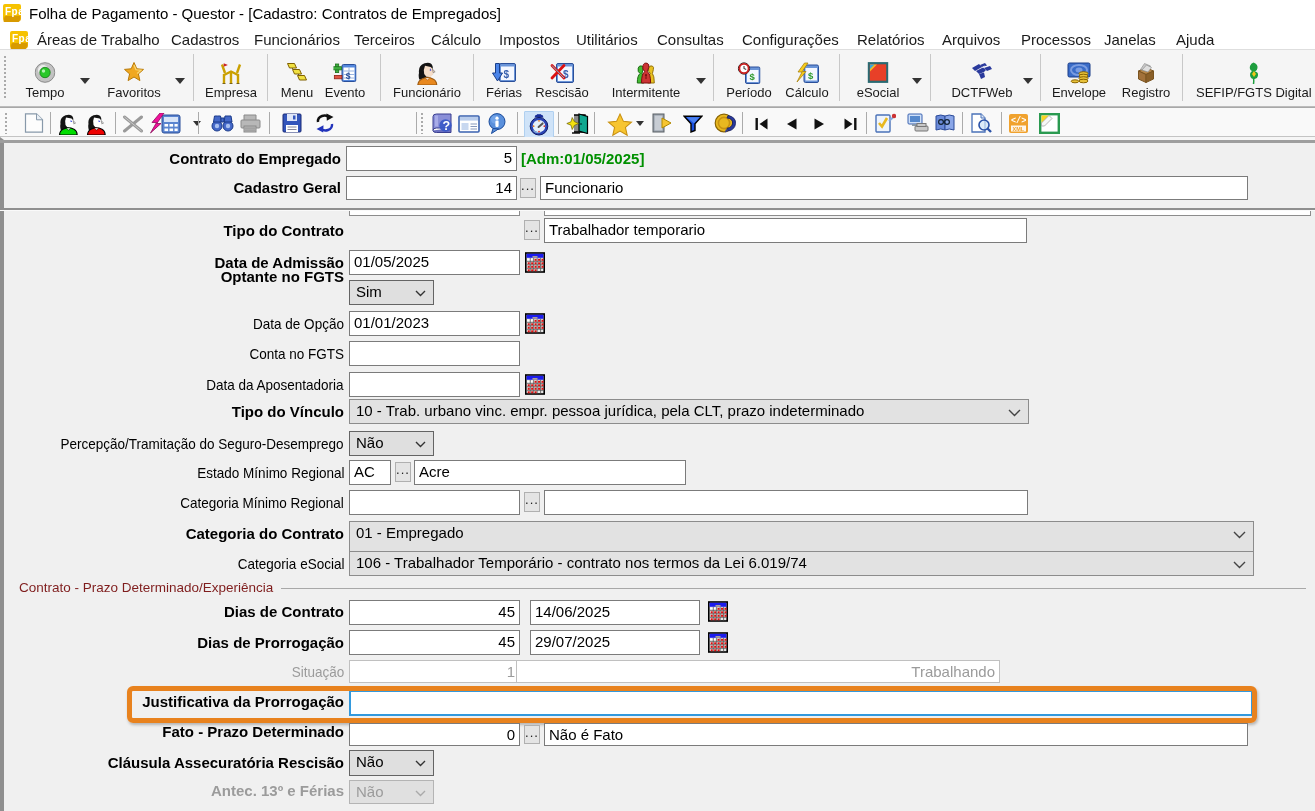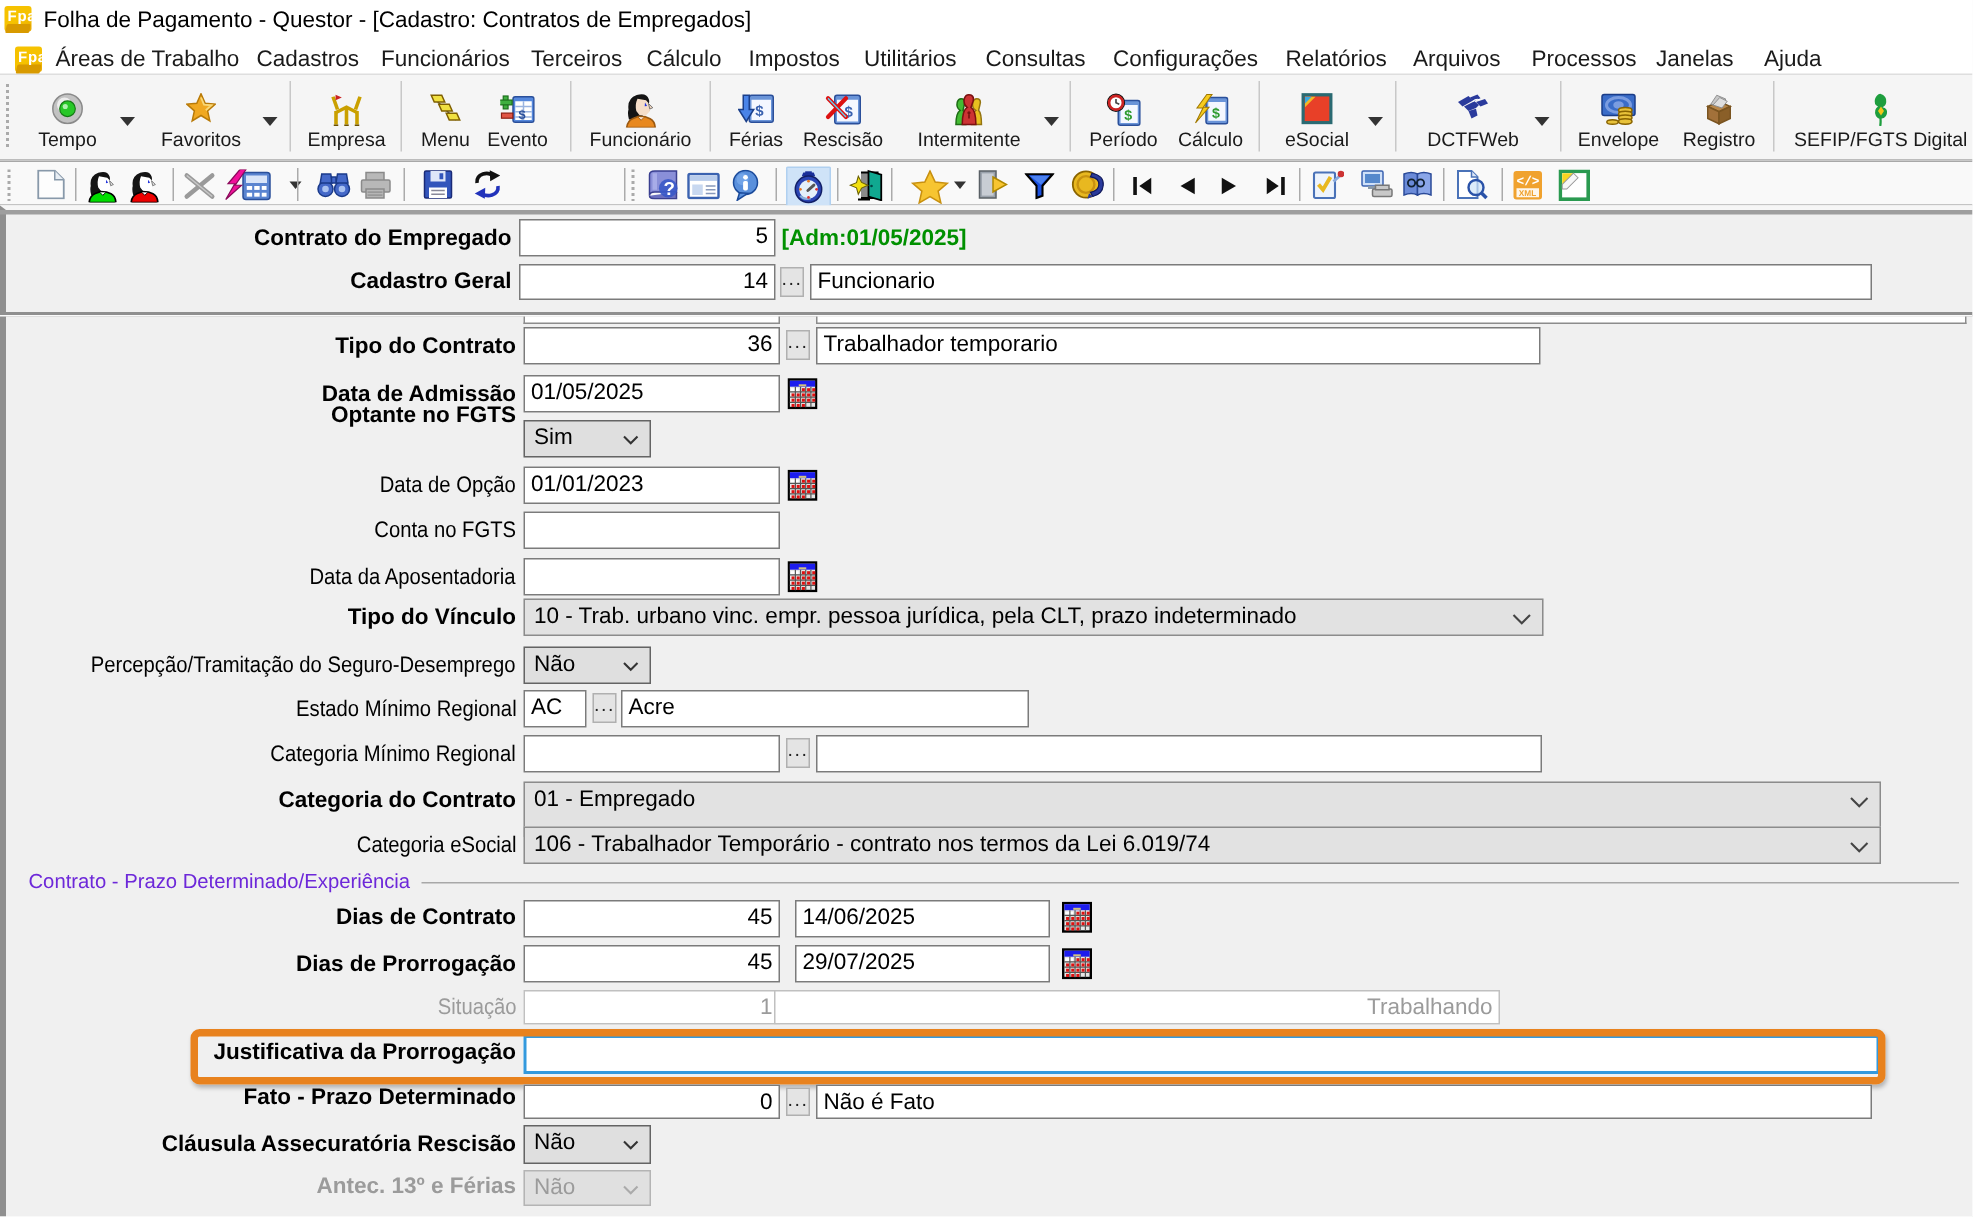--- a/index.html
+++ b/index.html
@@ -60,21 +60,21 @@
 .btn3 { position:absolute; background:#e4e4e4; border:1px solid #b0b0b0;
   font-size:13px; color:#222; text-align:center; line-height:14px; letter-spacing:1px;}
 .cmb { position:absolute; background:#dfdfdf; border:1px solid #646464;
   font-size:15px; color:#000; line-height:22px; padding:0 6px; white-space:nowrap; overflow:hidden;}
 .cmb svg, .cmb2 svg { position:absolute; right:7px; top:9px; }
 .cmb2 { position:absolute; background:#e2e2e2; border:1px solid #8c8c8c;
   font-size:15px; color:#000; line-height:22px; padding:0 6px; white-space:nowrap; overflow:hidden;}
 .cmbdis { background:#e0e0e0; border-color:#b4b4b4; color:#9b9b9b; }
 .grn { position:absolute; font-size:15px; font-weight:bold; color:#009000; }
 #grpline { position:absolute; left:281px; top:588px; width:1025px; height:1px; background:#a8a8a8; }
-#grplbl { position:absolute; left:19px; top:580px; font-size:13.5px; color:#6d28d9; }
+#grplbl { position:absolute; left:19px; top:580px; font-size:13.5px; color:#7f1d1d; }
 #hl { position:absolute; left:127px; top:686px; width:1130px; height:37px;
   border:5px solid #e8821e; border-radius:6px; box-shadow:1px 2px 3px rgba(0,0,0,0.25); }
 .focin { border:2px solid #3399dd; line-height:20px; }
 </style>
 </head>
 <body>
 <div id="page">
   <div id="titlebar" class="abs">
     <div class="fpa" style="left:3px; top:4px;">
         <div class="cube"></div>
@@ -516,21 +516,20 @@
   <div class="grn" style="left:521px; top:150px;">[Adm:01/05/2025]</div>
   <div class="flabel b" style="right:974px; top:179px;">Cadastro Geral</div>
   <div class="inp num" style="left:346px; top:176px; width:171px; height:24px;">14</div>
   <div class="btn3" style="left:520px; top:178px; width:16px; height:20px;">...</div>
   <div class="inp" style="left:540px; top:176px; width:708px; height:24px;">Funcionario</div>
 
   <div style="position:absolute; left:349px; top:211px; width:171px; height:5px; background:#fff; border:1px solid #8c8c8c; border-top:none;"></div>
     <div style="position:absolute; left:544px; top:211px; width:767px; height:5px; background:#fff; border:1px solid #8c8c8c; border-top:none;"></div>
 
   <div class="flabel b" style="right:971px; top:222px;">Tipo do Contrato</div>
-  <div class="inp num" style="left:349px; top:218px; width:171px; height:25px;">36</div>
   <div class="btn3" style="left:524px; top:220px; width:16px; height:20px;">...</div>
   <div class="inp" style="left:544px; top:218px; width:483px; height:25px;">Trabalhador temporario</div>
 
   <div class="flabel b" style="right:971px; top:254px;">Data de Admissão</div>
   <div class="inp" style="left:349px; top:250px; width:171px; height:25px;">01/05/2025</div>
   <svg class="abs" style="left:525px; top:252px;" width="20" height="21" viewBox="0 0 20 21">
       <rect x="0.8" y="1" width="18.4" height="19" fill="#e6e6e6" stroke="#000" stroke-width="1.6"></rect>
       <rect x="1.6" y="1.8" width="16.8" height="4" fill="#1c1cee"></rect>
       <rect x="7.5" y="4.2" width="5" height="1.4" fill="#cfc080"></rect>
       <rect x="2.2" y="6.8" width="5.2" height="2" fill="#fff"></rect>

